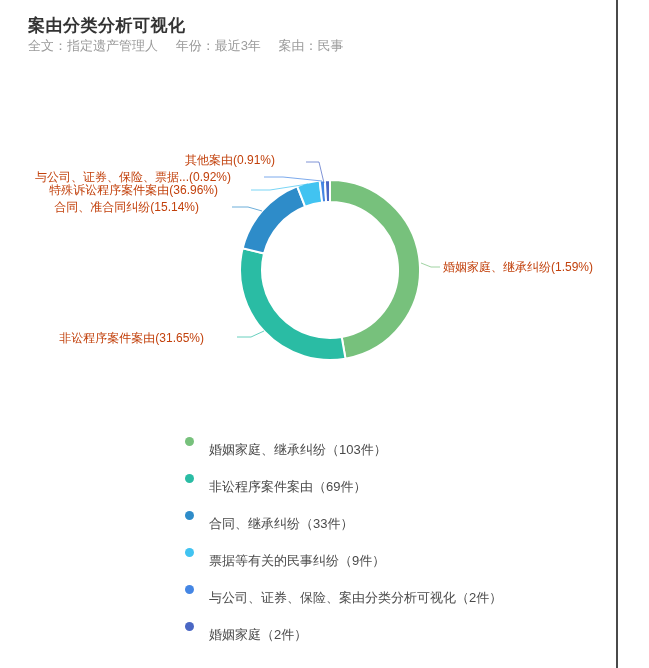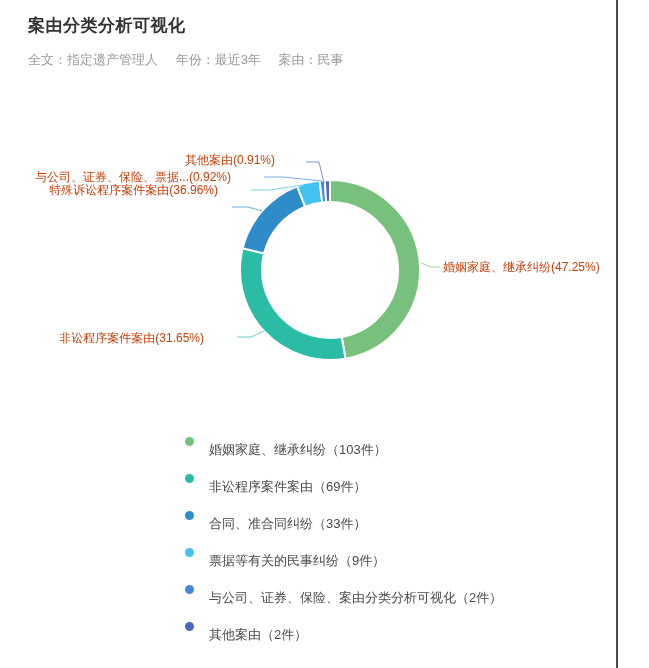--- a/index.html
+++ b/index.html
@@ -10,21 +10,21 @@
   }
   .right-edge{
     position:absolute; top:0; right:1px; width:2px; height:100%;
     background:#4a4a4a;
   }
   .header{ position:absolute; left:28px; top:14px; }
   .page-title{
     font-size:17px; font-weight:bold; color:#333; letter-spacing:.5px;
   }
   .filter-summary{
-    margin-top:14px; font-size:13px; color:#9b9b9b; white-space:nowrap;
+    font-size:13px; color:#9b9b9b; white-space:nowrap;
   }
   .filter-summary span{ margin-right:14px; }
   .chart-svg{
     position:absolute; left:0; top:0; width:649px; height:668px; z-index:1;
   }
   .callout{
     position:absolute; z-index:2; font-size:12px; color:#c2410c;
     white-space:nowrap; line-height:14px;
   }
   .legend{
@@ -70,44 +70,45 @@
       <polyline points="262,211 248,207 232,207" stroke="#2E8CC9"></polyline>
       <polyline points="308,184 270,190 251,190" stroke="#41C3F1"></polyline>
       <polyline points="322,181 283,177 264,177" stroke="#4486E4"></polyline>
       <polyline points="324,183 319,162 306,162" stroke="#4A67C4"></polyline>
     </g>
   </svg>
 
   <div class="callout" style="right:344px; top:153px;">其他案由(0.91%)</div>
   <div class="callout" style="right:388px; top:170px;margin-left:44px;">与公司、证券、保险、票据...(0.92%)</div>
   <div class="callout" style="right:401px; top:183px;">特殊诉讼程序案件案由(36.96%)</div>
-  <div class="callout" style="left:443px;  top:260px;">婚姻家庭、继承纠纷(47.25%)</div>
+  <div class="callout" style="right:420px; top:200px;">合同、准合同纠纷(15.14%)</div>
+  <div class="callout" style="left:443px;  top:260px;">婚姻家庭、继承纠纷(1.59%)</div>
   <div class="callout" style="right:415px; top:331px;text-align:right;">非讼程序案件案由(31.65%)</div>
 
   <div class="legend">
     <div class="legend-item">
       <span class="legend-dot" style="background: rgb(119, 193, 124);"></span>
       <span class="legend-label">婚姻家庭、继承纠纷（103件）</span>
     </div>
     <div class="legend-item">
       <span class="legend-dot" style="background: rgb(42, 188, 164);"></span>
       <span class="legend-label">非讼程序案件案由（69件）</span>
     </div>
     <div class="legend-item">
       <span class="legend-dot" style="background: rgb(46, 140, 201);"></span>
-      <span class="legend-label">合同、准合同纠纷（33件）</span>
+      <span class="legend-label">合同、继承纠纷（33件）</span>
     </div>
     <div class="legend-item">
       <span class="legend-dot" style="background: rgb(65, 195, 241);"></span>
       <span class="legend-label">票据等有关的民事纠纷（9件）</span>
     </div>
     <div class="legend-item">
       <span class="legend-dot" style="background: rgb(68, 134, 228);"></span>
       <span class="legend-label">与公司、证券、保险、案由分类分析可视化（2件）</span>
     </div>
     <div class="legend-item">
       <span class="legend-dot" style="background: rgb(74, 103, 196);"></span>
-      <span class="legend-label">其他案由（2件）</span>
+      <span class="legend-label">婚姻家庭（2件）</span>
     </div>
   </div>
 
   <div class="right-edge"></div>
 </div>
 
 </body></html>

